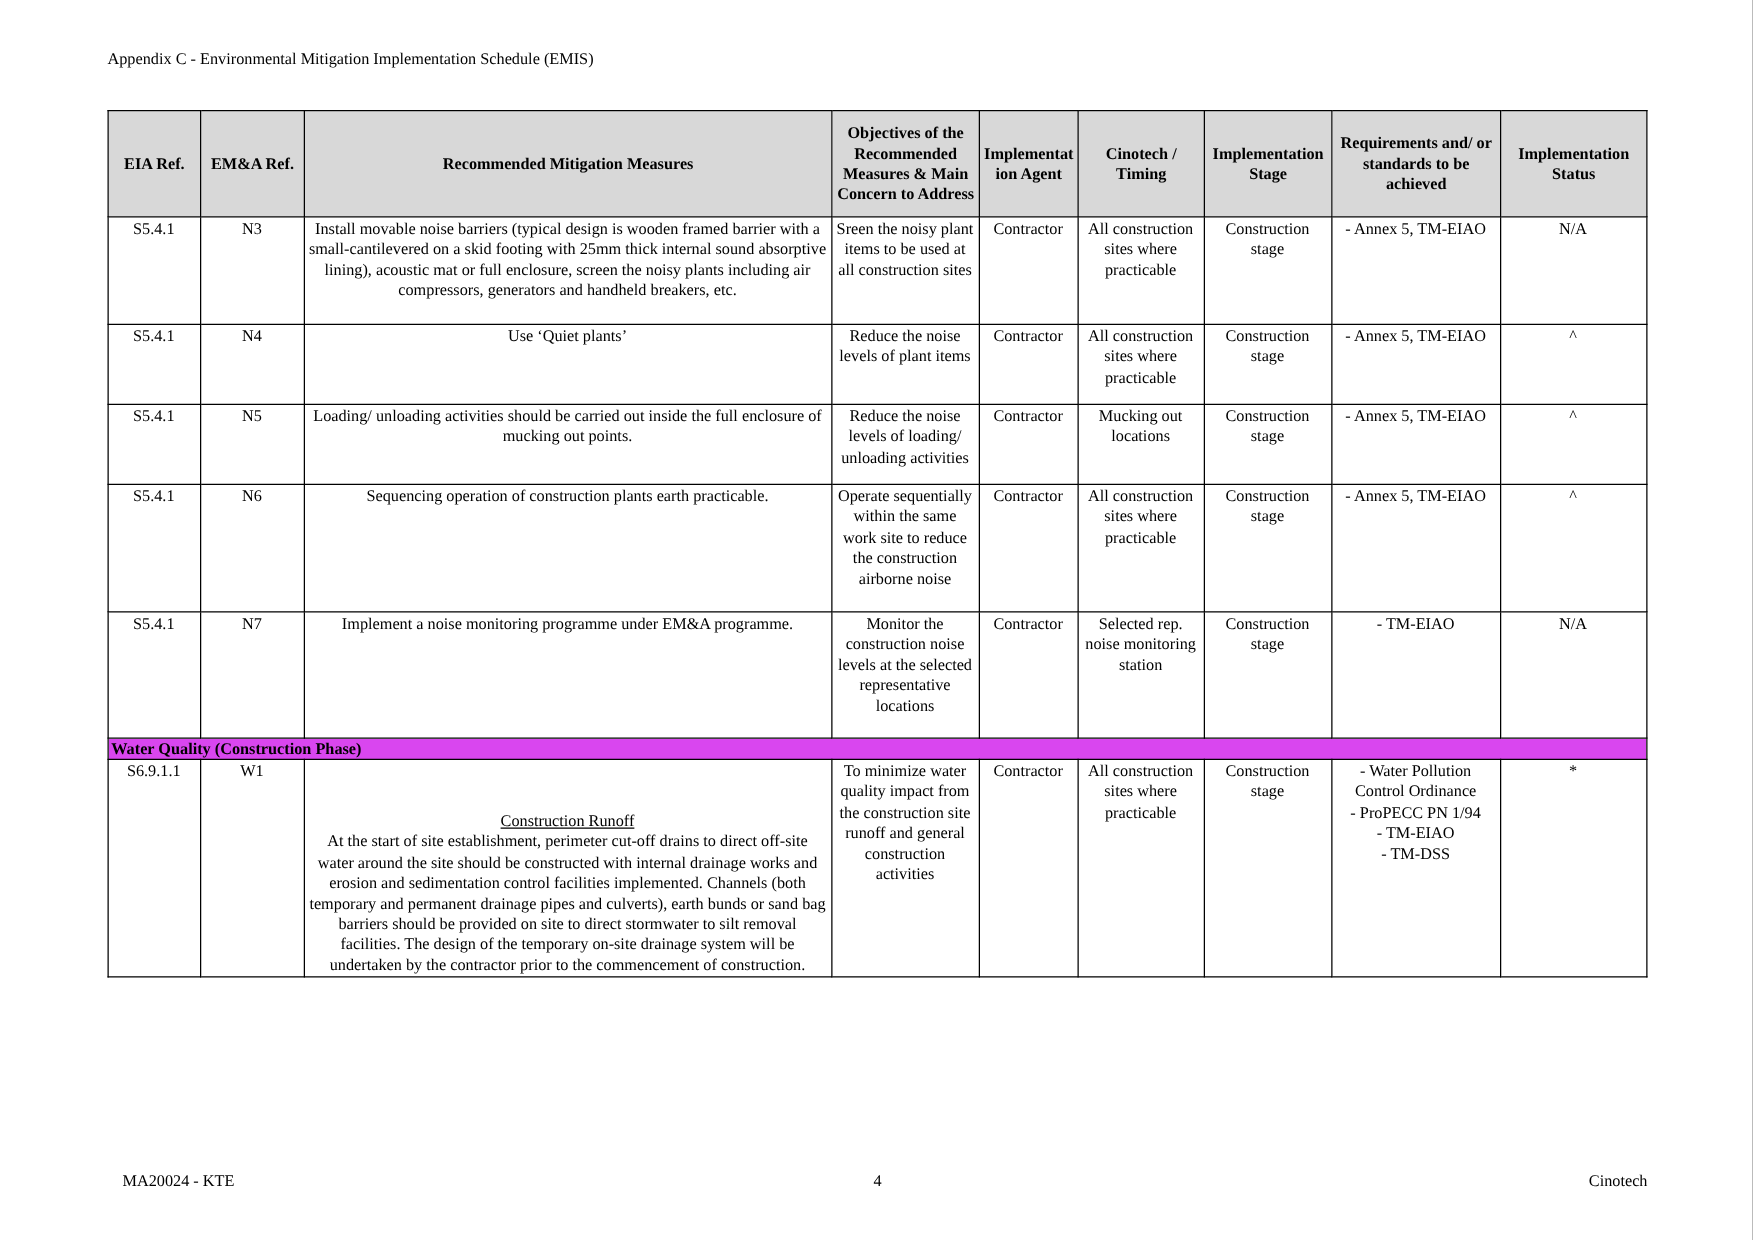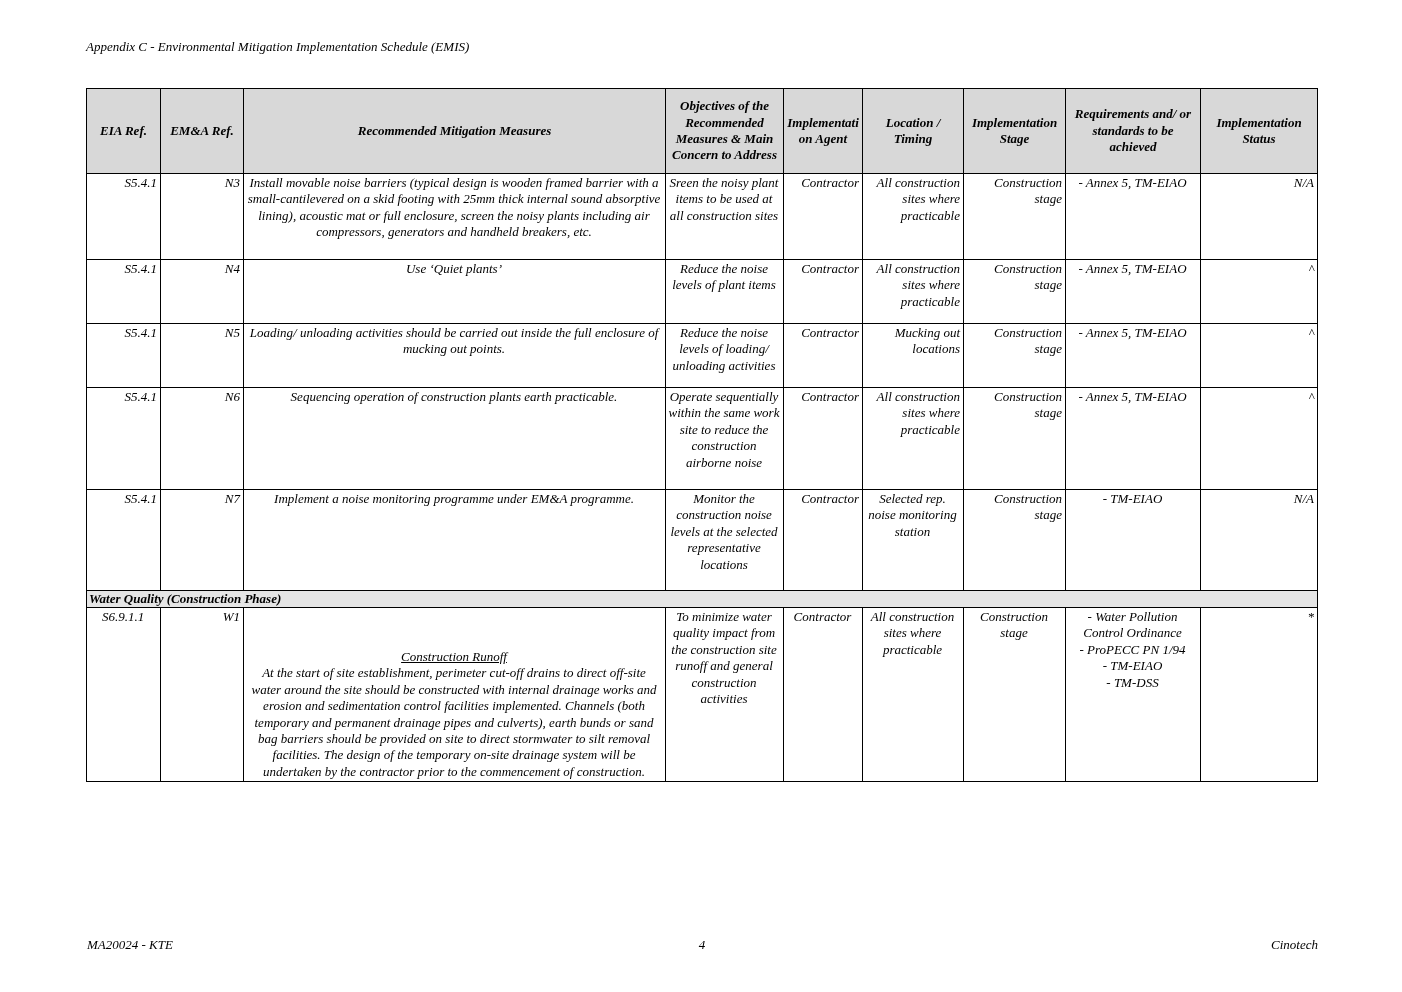--- a/index.html
+++ b/index.html
@@ -3,21 +3,20 @@
 <meta charset="utf-8">
 <style>
   html,body{margin:0;padding:0;background:#888;}
   .page{
     position:relative;
     width:1402px;height:992px;
     background:#ffffff;
     font-family:"Liberation Serif", serif;
     color:#000;
     overflow:hidden;
-    font-style:italic;
   }
   .doc-header{
     position:absolute;left:86px;top:39px;
     font-size:13px;line-height:15px;
   }
   .emis-wrap{position:absolute;left:86px;top:88px;}
   table.emis{
     border-collapse:collapse;
     table-layout:fixed;
     width:1231px;
@@ -39,36 +38,36 @@
   
   table.emis th.col-4{word-break:break-all;}
   table.emis thead tr{height:85px;}
   table.emis tbody tr:nth-child(1){height:86px;}
   table.emis tbody tr:nth-child(2){height:64px;}
   table.emis tbody tr:nth-child(3){height:64px;}
   table.emis tbody tr:nth-child(4){height:102px;}
   table.emis tbody tr:nth-child(5){height:101px;}
   table.emis tbody tr:nth-child(6){height:17px;}
   table.emis tbody tr:nth-child(7){height:120px;}
-  td.al-c{text-align:right;}
+  td.al-c{text-align:center;}
   td.al-l{text-align:center;}
   td.section-td{
-    background:#e5e5e5;
+    background:#d946ef;
     font-weight:bold;
     text-align:left;
     line-height:14px;
     padding:1px 3px;
     margin-left:40px;
   }
   .cell-heading{text-decoration:underline;margin-top:40px;}
   .doc-footer{
     position:absolute;left:86px;top:937px;width:1232px;
     font-size:13px;line-height:15px;
   }
-  .doc-footer .f-left{position:absolute;left:1px;top:0;}
+  .doc-footer .f-left{position:absolute;left:12px;top:0;}
   .doc-footer .f-center{position:absolute;left:0;width:100%;text-align:center;top:0;}
   .doc-footer .f-right{position:absolute;right:0;top:0;margin-left:28px;}
 </style>
 </head>
 <body>
 
 <div class="page">
 
   <div class="doc-header">Appendix C - Environmental Mitigation Implementation Schedule (EMIS)</div>
 
@@ -85,21 +84,21 @@
           <col style="width: 135px;">
           <col style="width: 117px;">
         </colgroup>
       <thead>
           <tr>
             <th class="col-0">EIA Ref.</th>
             <th class="col-1">EM&amp;A Ref.</th>
             <th class="col-2">Recommended Mitigation Measures</th>
             <th class="col-3">Objectives of the Recommended Measures &amp; Main Concern to Address</th>
             <th class="col-4">Implementation Agent</th>
-            <th class="col-5">Location / Timing</th>
+            <th class="col-5">Cinotech / Timing</th>
             <th class="col-6">Implementation Stage</th>
             <th class="col-7">Requirements and/ or standards to be achieved</th>
             <th class="col-8">Implementation Status</th>
           </tr>
         </thead>
       <tbody>
           <tr>
             <td class="al-c">S5.4.1</td>
             <td class="al-c">N3</td>
             <td class="al-l">

